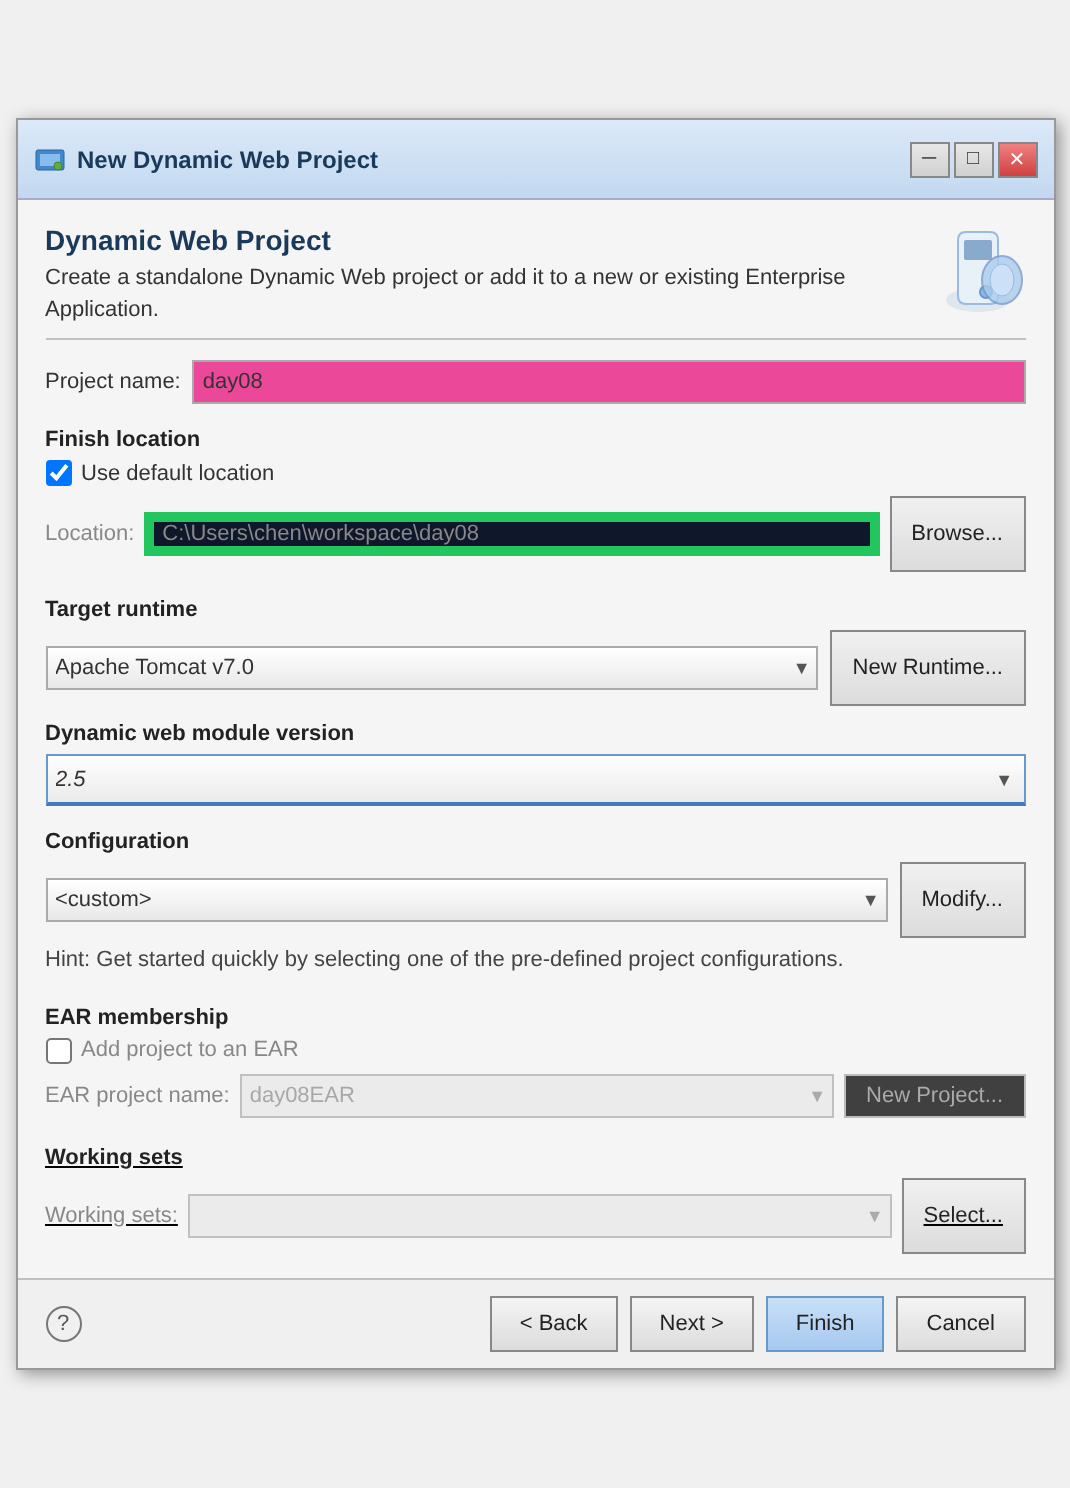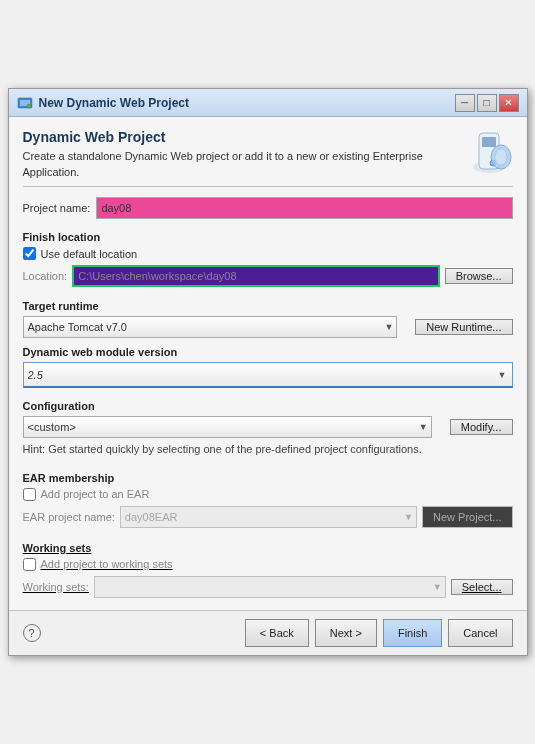--- a/index.html
+++ b/index.html
@@ -17,21 +17,21 @@
     .window {
       width: 520px;
       background: #f5f5f5;
       border: 1px solid #999;
       box-shadow: 2px 2px 8px rgba(0,0,0,0.4);
       display: flex;
       flex-direction: column;
     }
     .title-bar {
       background: linear-gradient(to bottom, #dce9f8, #c2d8f0);
-      height: 28px;
+      height: 40px;
       display: flex;
       align-items: center;
       padding: 0 8px;
       border-bottom: 1px solid #aac;
       user-select: none;
     }
     .title-bar-icon {
       width: 16px;
       height: 16px;
       margin-right: 6px;
@@ -144,28 +144,28 @@
       margin-bottom: 5px;
     }
     .location-label {
       font-size: 11px;
       color: #888;
       white-space: nowrap;
     }
     .location-input {
       flex: 1;
       height: 22px;
-      border: 2px solid #22c55e;
-      background: #4c1d95;
+      border: 5px solid #22c55e;
+      background: #0f172a;
       padding: 0 4px;
       font-size: 11px;
       color: #888;
     }
     .btn {
-      height: 16px;
+      height: 38px;
       padding: 0 10px;
       border: 1px solid #888;
       background: linear-gradient(to bottom, #f0f0f0, #dcdcdc);
       font-size: 11px;
       cursor: pointer;
       color: #222;
       white-space: nowrap;
     }
     .btn-disabled {
       height: 22px;
@@ -173,21 +173,21 @@
       border: 1px solid #bbb;
       background: #404040;
       font-size: 11px;
       color: #aaa;
       white-space: nowrap;
       cursor: default;
     }
     .select-row {
       display: flex;
       align-items: center;
-      gap: 18px;
+      gap: 6px;
       margin-bottom: 0;
     }
     .select-wrapper {
       flex: 1;
       position: relative;
       display: flex;
       align-items: center;
     }
     .select-wrapper select {
       width: 100%;
@@ -391,24 +391,20 @@
             <option>day08EAR</option>
           </select>
           <span class="select-arrow" style="color:#aaa;">▼</span>
         </div>
         <button class="btn-disabled">New Project...</button>
       </div>
     </div>
 
     <div style="margin-top:4px;text-decoration:underline;">
       <div class="section-label">Working sets</div>
-      <div class="checkbox-row">
-        <input type="checkbox" id="addWS" style="">
-        <label class="checkbox-label" for="addWS" style="color:#888;">Add project to working sets</label>
-      </div>
       <div class="ear-row">
         <span class="ear-label">Working sets:</span>
         <div class="select-wrapper">
           <select disabled="" style="background:#e8e8e8;color:#888;">
             <option></option>
           </select>
           <span class="select-arrow" style="color:#aaa;">▼</span>
         </div>
         <button class="btn">Select...</button>
       </div>

